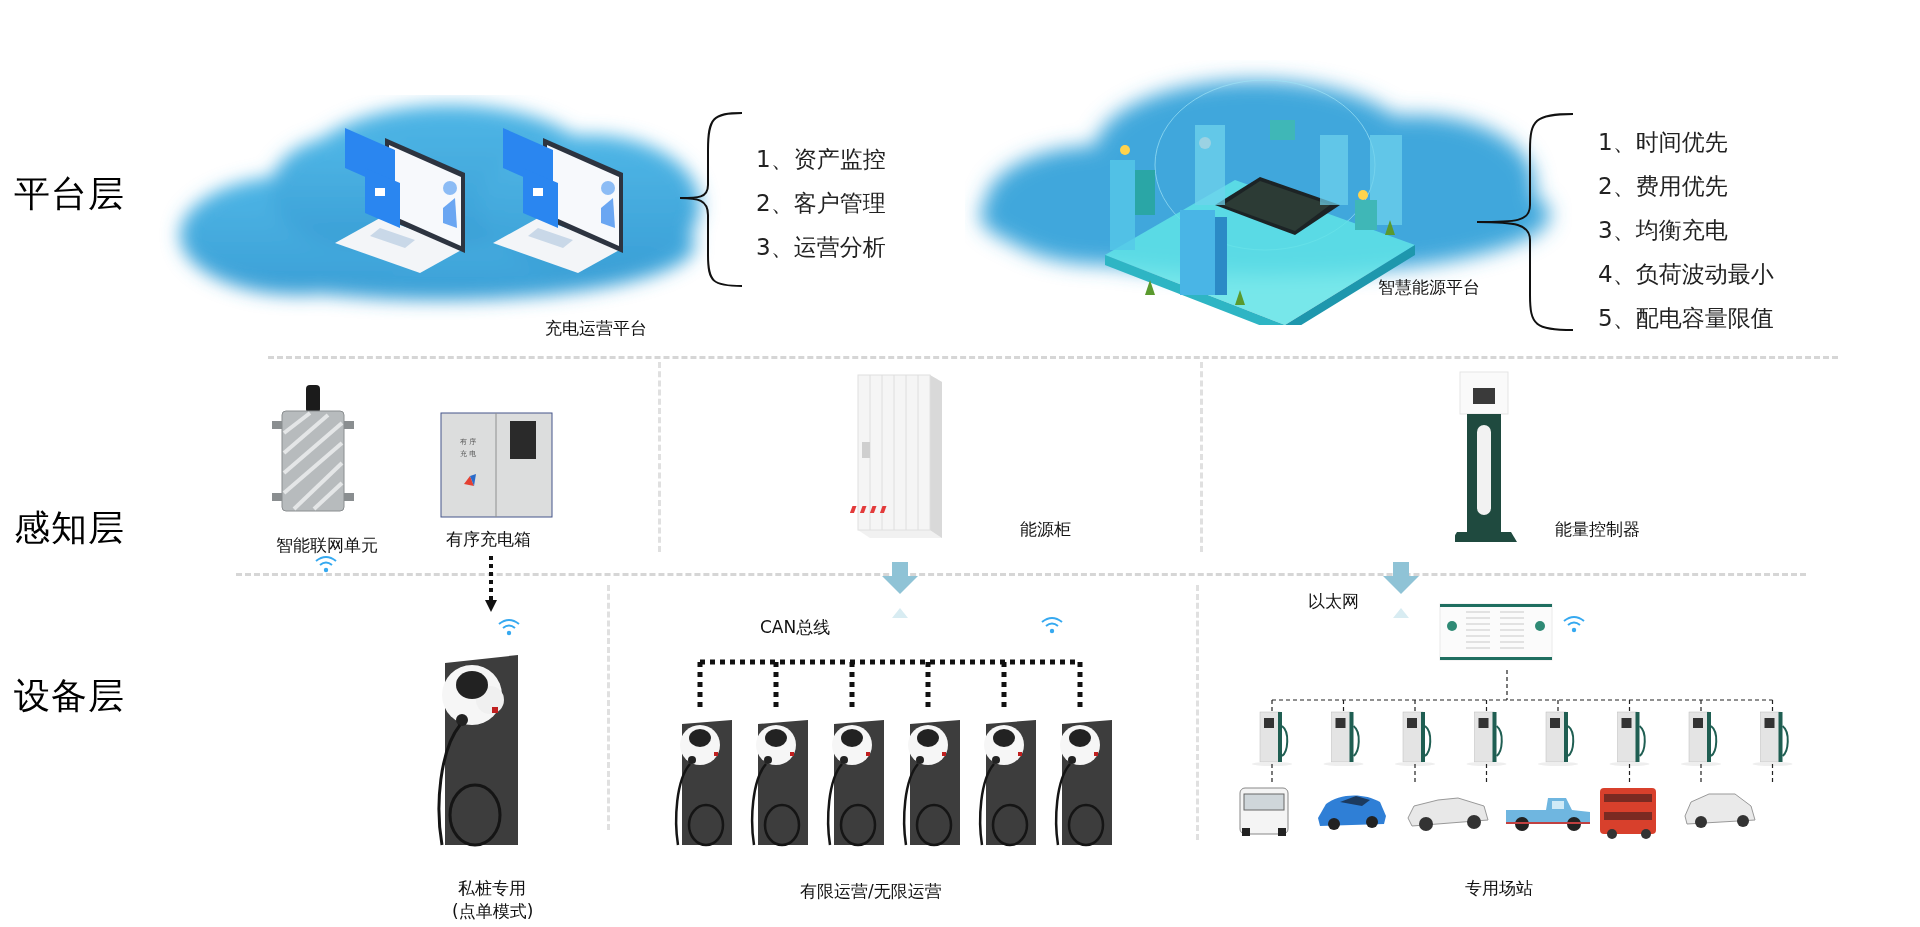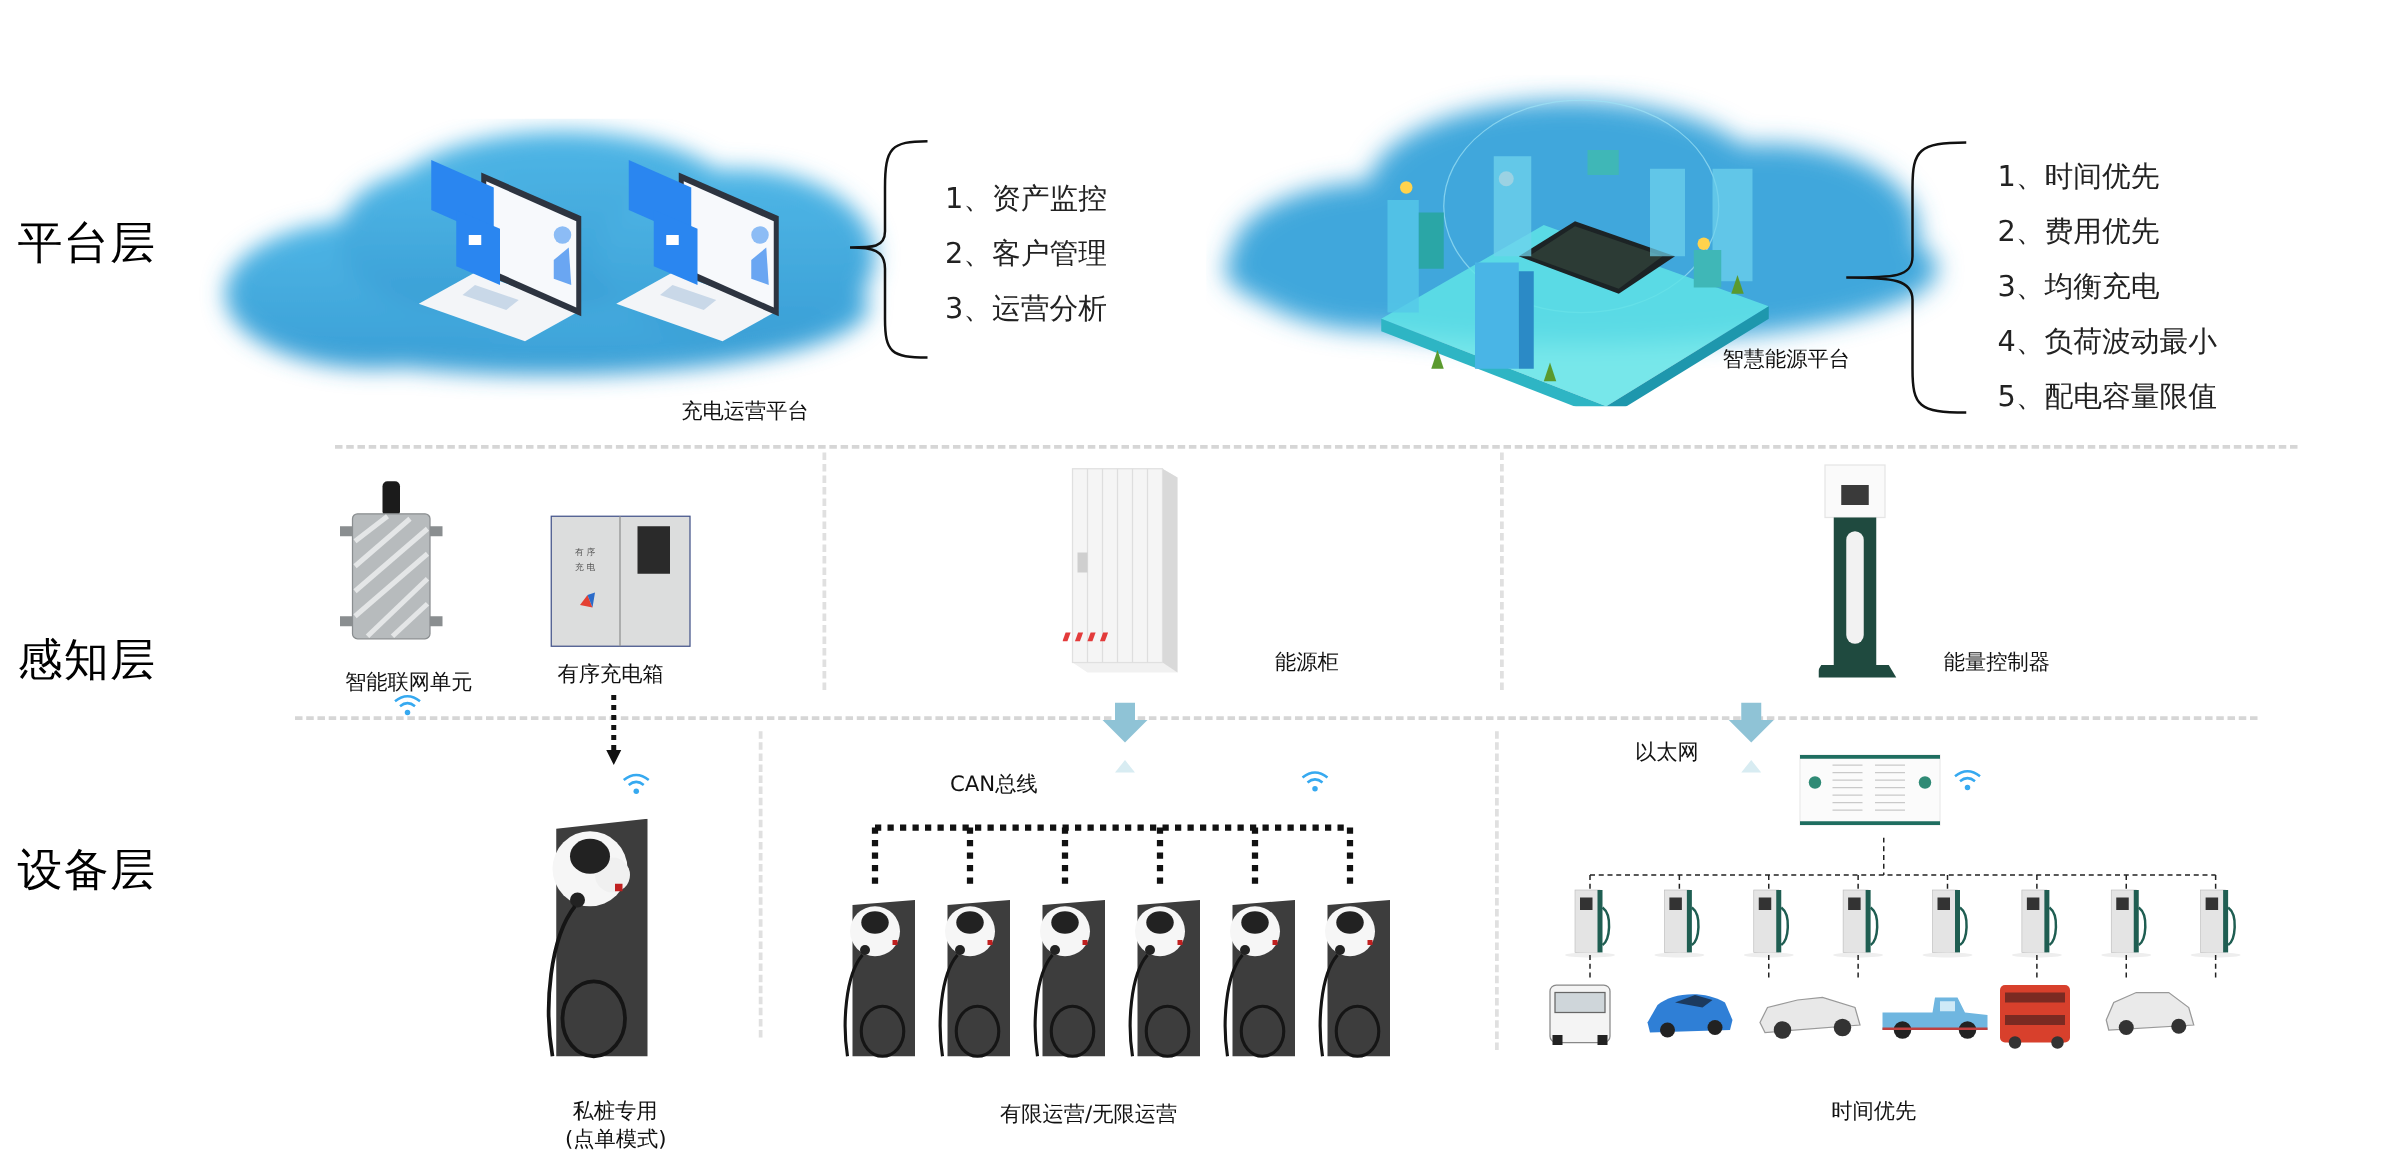--- a/index.html
+++ b/index.html
@@ -441,13 +441,13 @@
       <rect x="4" y="24" width="48" height="8" fill="#7a2a22"></rect>
       <circle cx="12" cy="46" r="5" fill="#333"></circle>
       <circle cx="46" cy="46" r="5" fill="#333"></circle>
     </g>
     <g transform="translate(455,118)">
       <path d="M0,28 L6,14 L24,6 L50,6 L66,18 L70,32 L2,36 Z" fill="#eaeaea" stroke="#999"></path>
       <circle cx="16" cy="34" r="6" fill="#333"></circle>
       <circle cx="58" cy="33" r="6" fill="#333"></circle>
     </g>
   </svg>
-<div class="abs bold-label" style="left:1465px;top:877px;">时间优先</div>
+<div class="abs bold-label" style="left:1465px;top:877px;">专用场站</div>
 
 </body></html>

